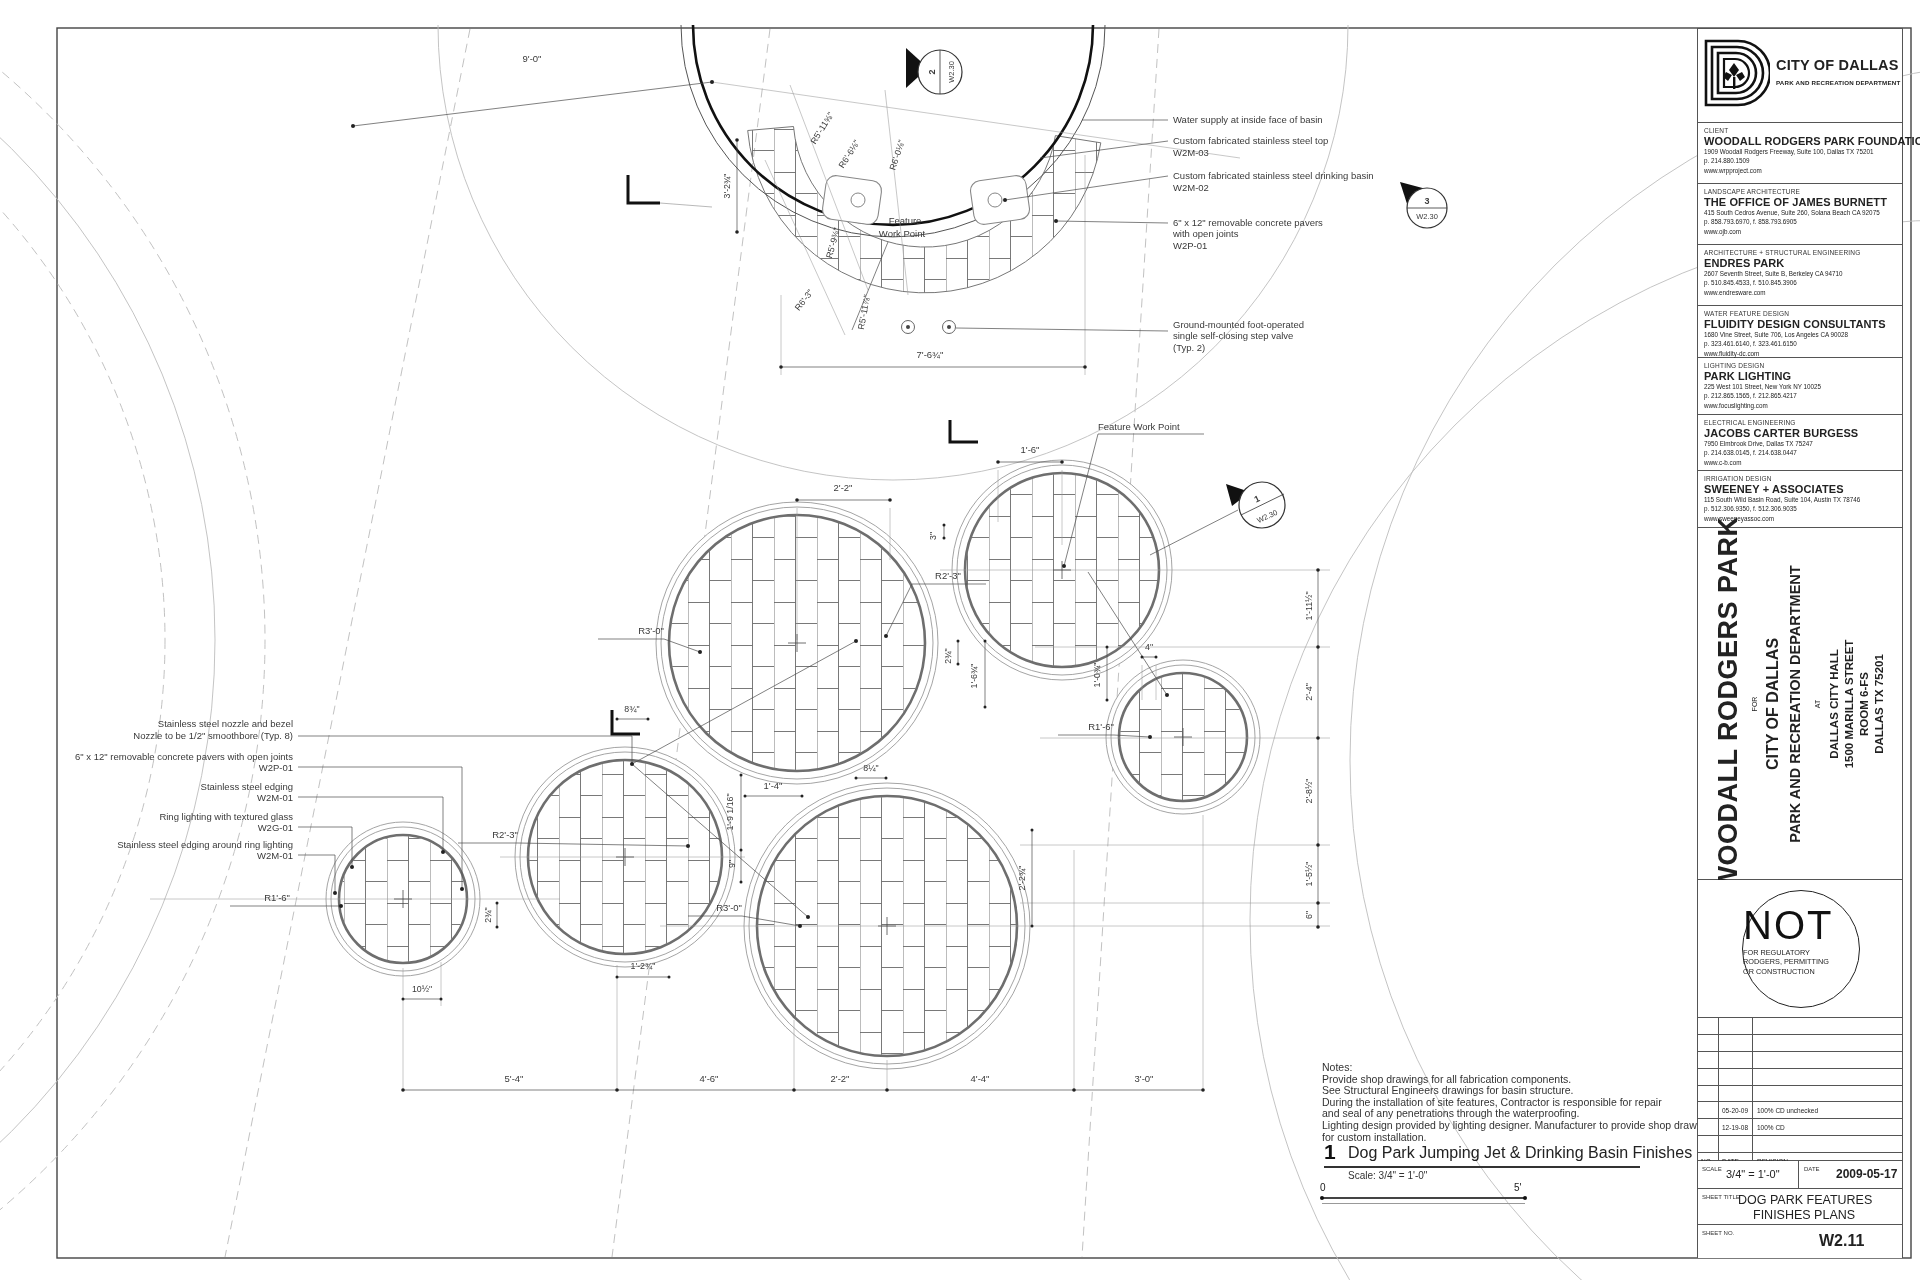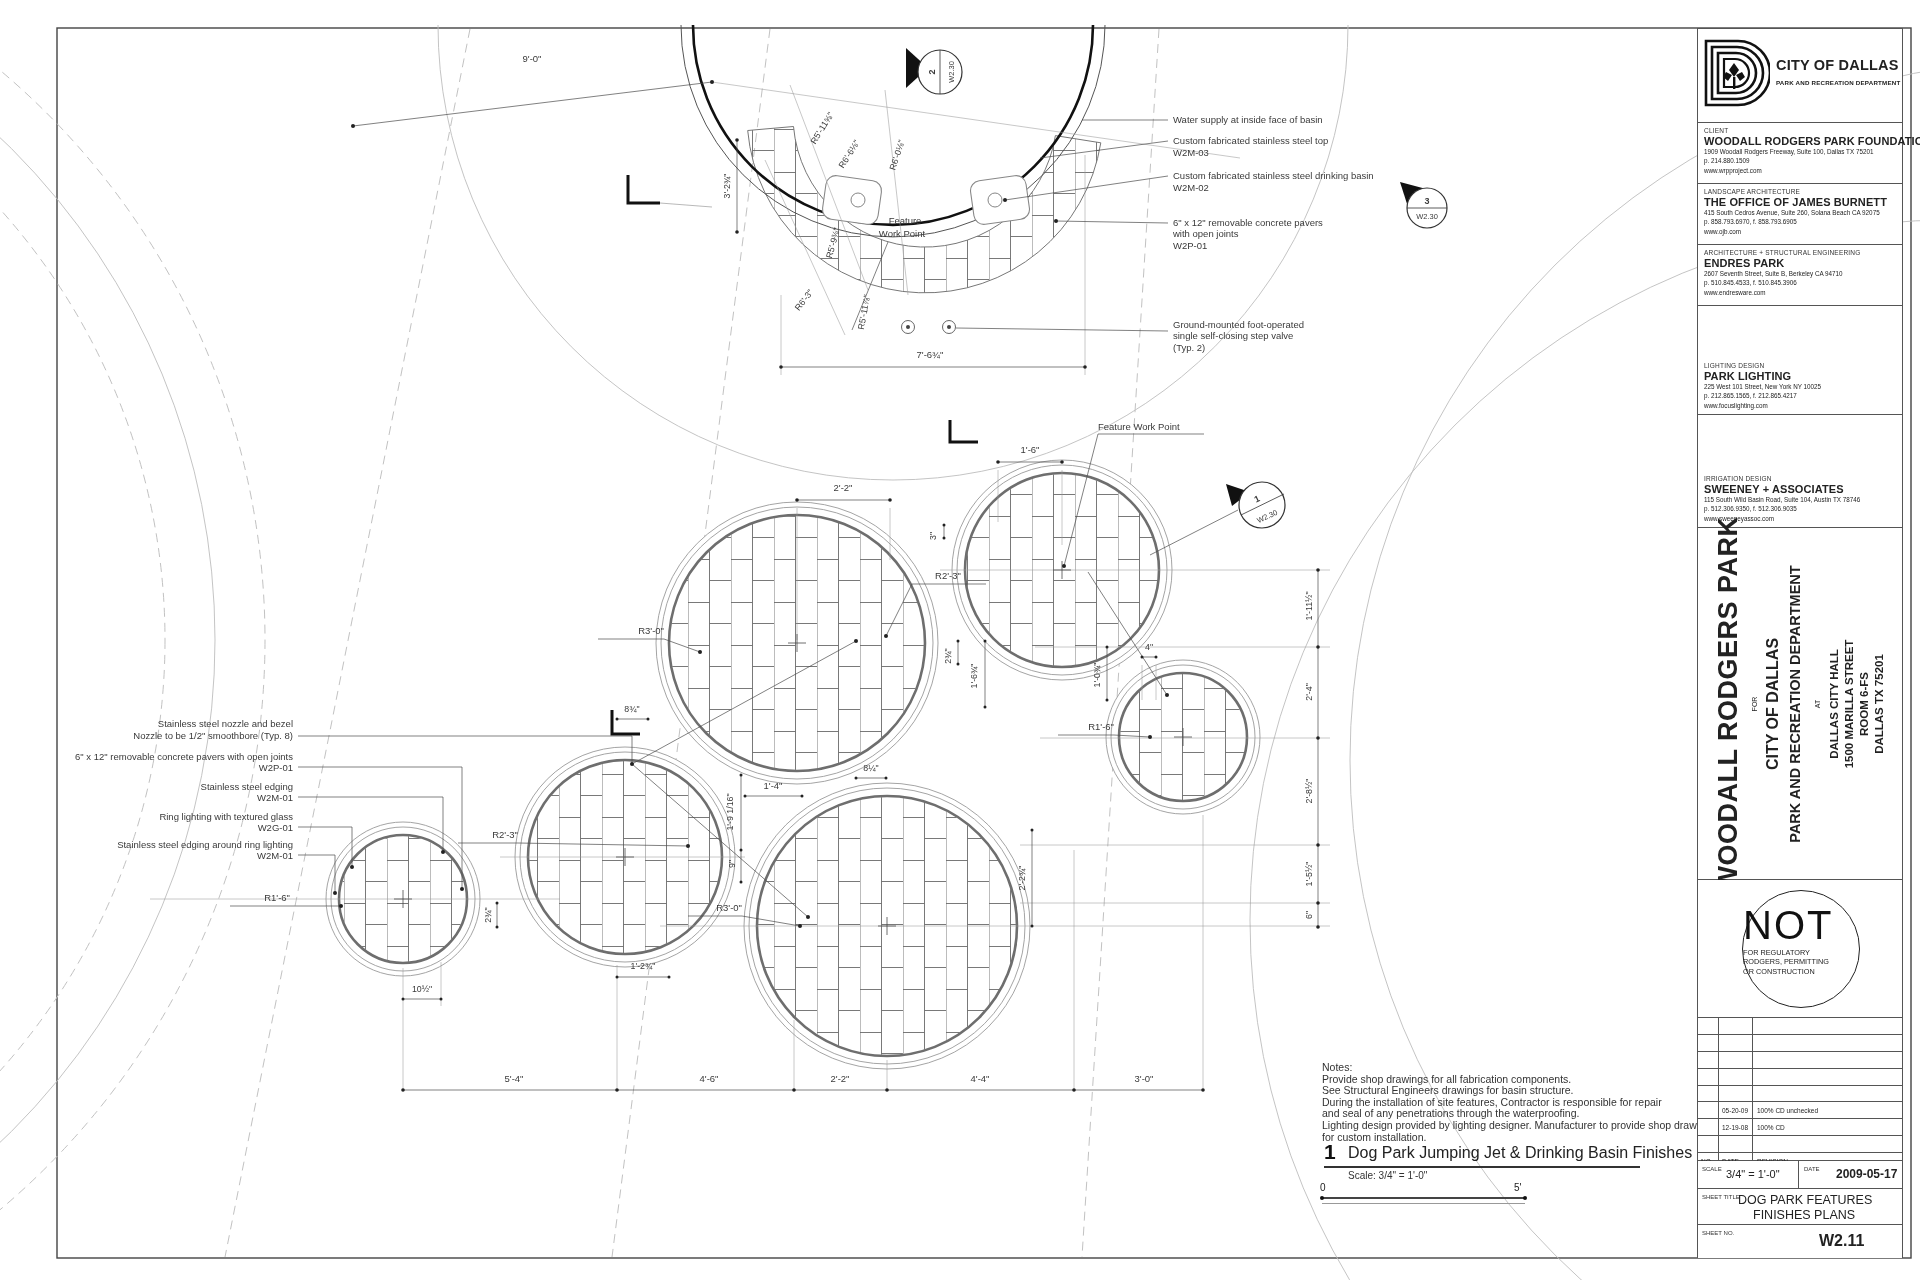--- a/index.html
+++ b/index.html
@@ -438,26 +438,40 @@
     <div class="cline">p. 858.793.6970, f. 858.793.6905</div>
     <div class="cline">www.ojb.com</div>
   </div>
   <div class="sec" style="top:216px;height:61px;">
     <div class="role">ARCHITECTURE + STRUCTURAL ENGINEERING</div>
     <div class="cname">ENDRES PARK</div>
     <div class="cline">2607 Seventh Street, Suite B, Berkeley CA 94710</div>
     <div class="cline">p. 510.845.4533, f. 510.845.3906</div>
     <div class="cline">www.endresware.com</div>
   </div>
+  <div class="sec" style="top:277px;height:52px;">
+    <div class="role">WATER FEATURE DESIGN</div>
+    <div class="cname">FLUIDITY DESIGN CONSULTANTS</div>
+    <div class="cline">1680 Vine Street, Suite 706, Los Angeles CA 90028</div>
+    <div class="cline">p. 323.461.6140, f. 323.461.6150</div>
+    <div class="cline">www.fluidity-dc.com</div>
+  </div>
   <div class="sec" style="top:329px;height:57px;">
     <div class="role">LIGHTING DESIGN</div>
     <div class="cname">PARK LIGHTING</div>
     <div class="cline">225 West 101 Street, New York NY 10025</div>
     <div class="cline">p. 212.865.1565, f. 212.865.4217</div>
     <div class="cline">www.focuslighting.com</div>
+  </div>
+  <div class="sec" style="top:386px;height:56px;">
+    <div class="role">ELECTRICAL ENGINEERING</div>
+    <div class="cname">JACOBS CARTER BURGESS</div>
+    <div class="cline">7950 Elmbrook Drive, Dallas TX 75247</div>
+    <div class="cline">p. 214.638.0145, f. 214.638.0447</div>
+    <div class="cline">www.c-b.com</div>
   </div>
   <div class="sec" style="top:442px;height:57px;">
     <div class="role">IRRIGATION DESIGN</div>
     <div class="cname">SWEENEY + ASSOCIATES</div>
     <div class="cline">115 South Wild Basin Road, Suite 104, Austin TX 78746</div>
     <div class="cline">p. 512.306.9350, f. 512.306.9035</div>
     <div class="cline">www.sweeneyassoc.com</div>
   </div>
 
   <div class="sec" style="top:499px;height:352px;">

